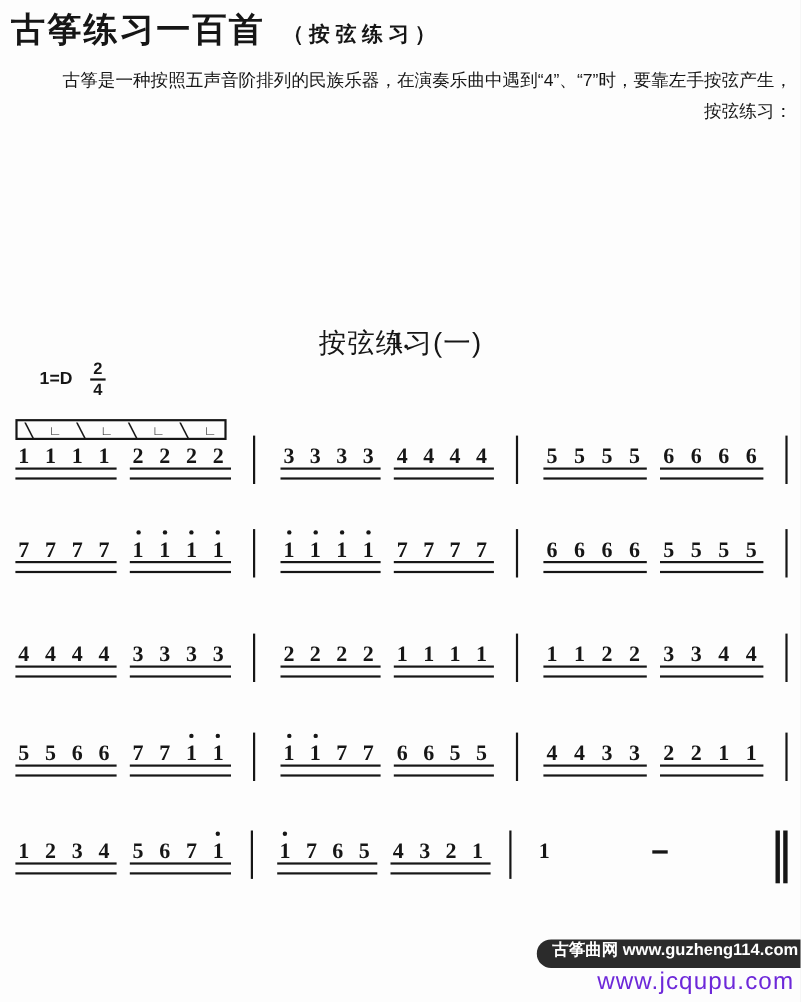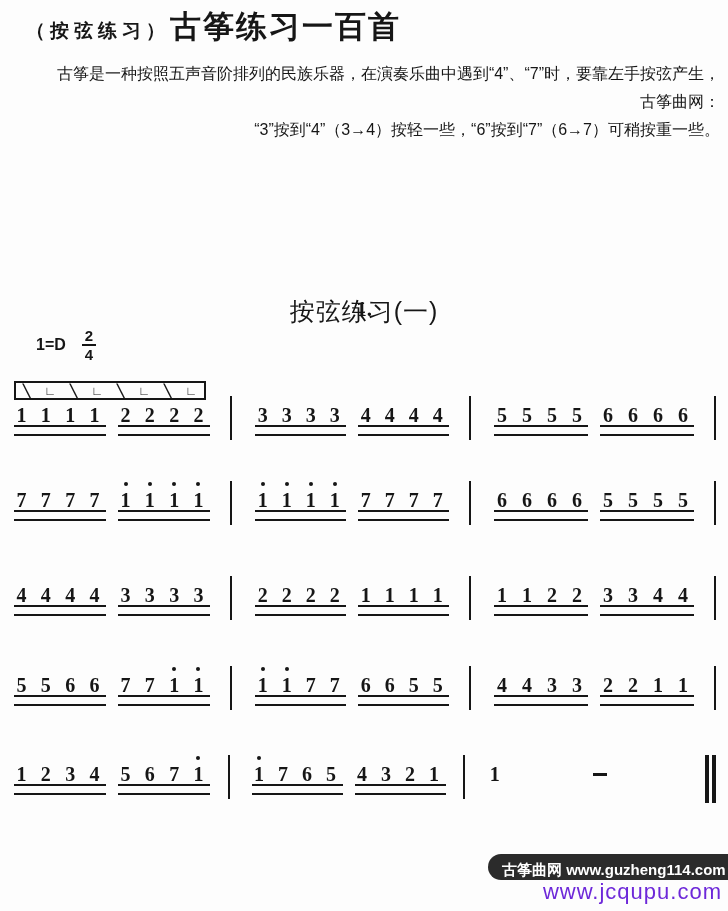--- a/index.html
+++ b/index.html
@@ -41,39 +41,38 @@
   .note-dash{width:14px;height:3px;background:#161616;margin-top:11px;}
   .barline{width:2px;height:44px;margin-top:-7px;background:#161616;}
   .finalbar{display:flex;gap:3px;margin-top:-7px;height:48px;}
   .finalbar i{display:block;width:4px;height:48px;background:#161616;}
   .legend{position:absolute;top:-22px;left:0;width:188px;height:15px;
       border:2px solid #161616;display:flex;justify-content:space-around;align-items:center;
       font-size:12px;font-weight:bold;background:#fdfdfd;}
   .legend span{line-height:14px;}
   
   #footer-badge{position:absolute;top:854px;right:0;width:226px;height:26px;
-      background:#2b2b2b;border-radius:13px 0 0 13px;display:flex;align-items:flex-end;
+      background:#2b2b2b;border-radius:13px 0 0 13px;display:flex;align-items:flex-start;
       padding-left:14px;color:#ffffff;font-size:15px;font-weight:bold;white-space:nowrap;}
   #footer-watermark{position:absolute;top:879px;right:6px;color:#6d28d9;
       font-size:22px;letter-spacing:1px;}
 </style>
 </head>
 <body>
 
 <div id="page">
 
   <div id="title-row">
+    <span id="main-title">古筝练习一百首</span>
     <span id="sub-title">（按弦练习）</span>
-    <span id="main-title">古筝练习一百首</span>
   </div>
 
   <div id="intro">
     <div class="intro-line indent">古筝是一种按照五声音阶排列的民族乐器，在演奏乐曲中遇到“4”、“7”时，要靠左手按弦产生，</div>
-    <div class="intro-line indent">古筝曲网：</div>
-    <div class="intro-line">“3”按到“4”（3→4）按轻一些，“6”按到“7”（6→7）可稍按重一些。</div>
+    <div class="intro-line indent">按弦练习：</div>
   </div>
 
   <div id="section-title">按弦练习(一)</div>
   <div id="piece-number">1.</div>
 
   <div id="key-sig">
     <span>1=D</span>
     <span id="time-sig">
       <span class="num">2</span>
       <span class="den">4</span>

